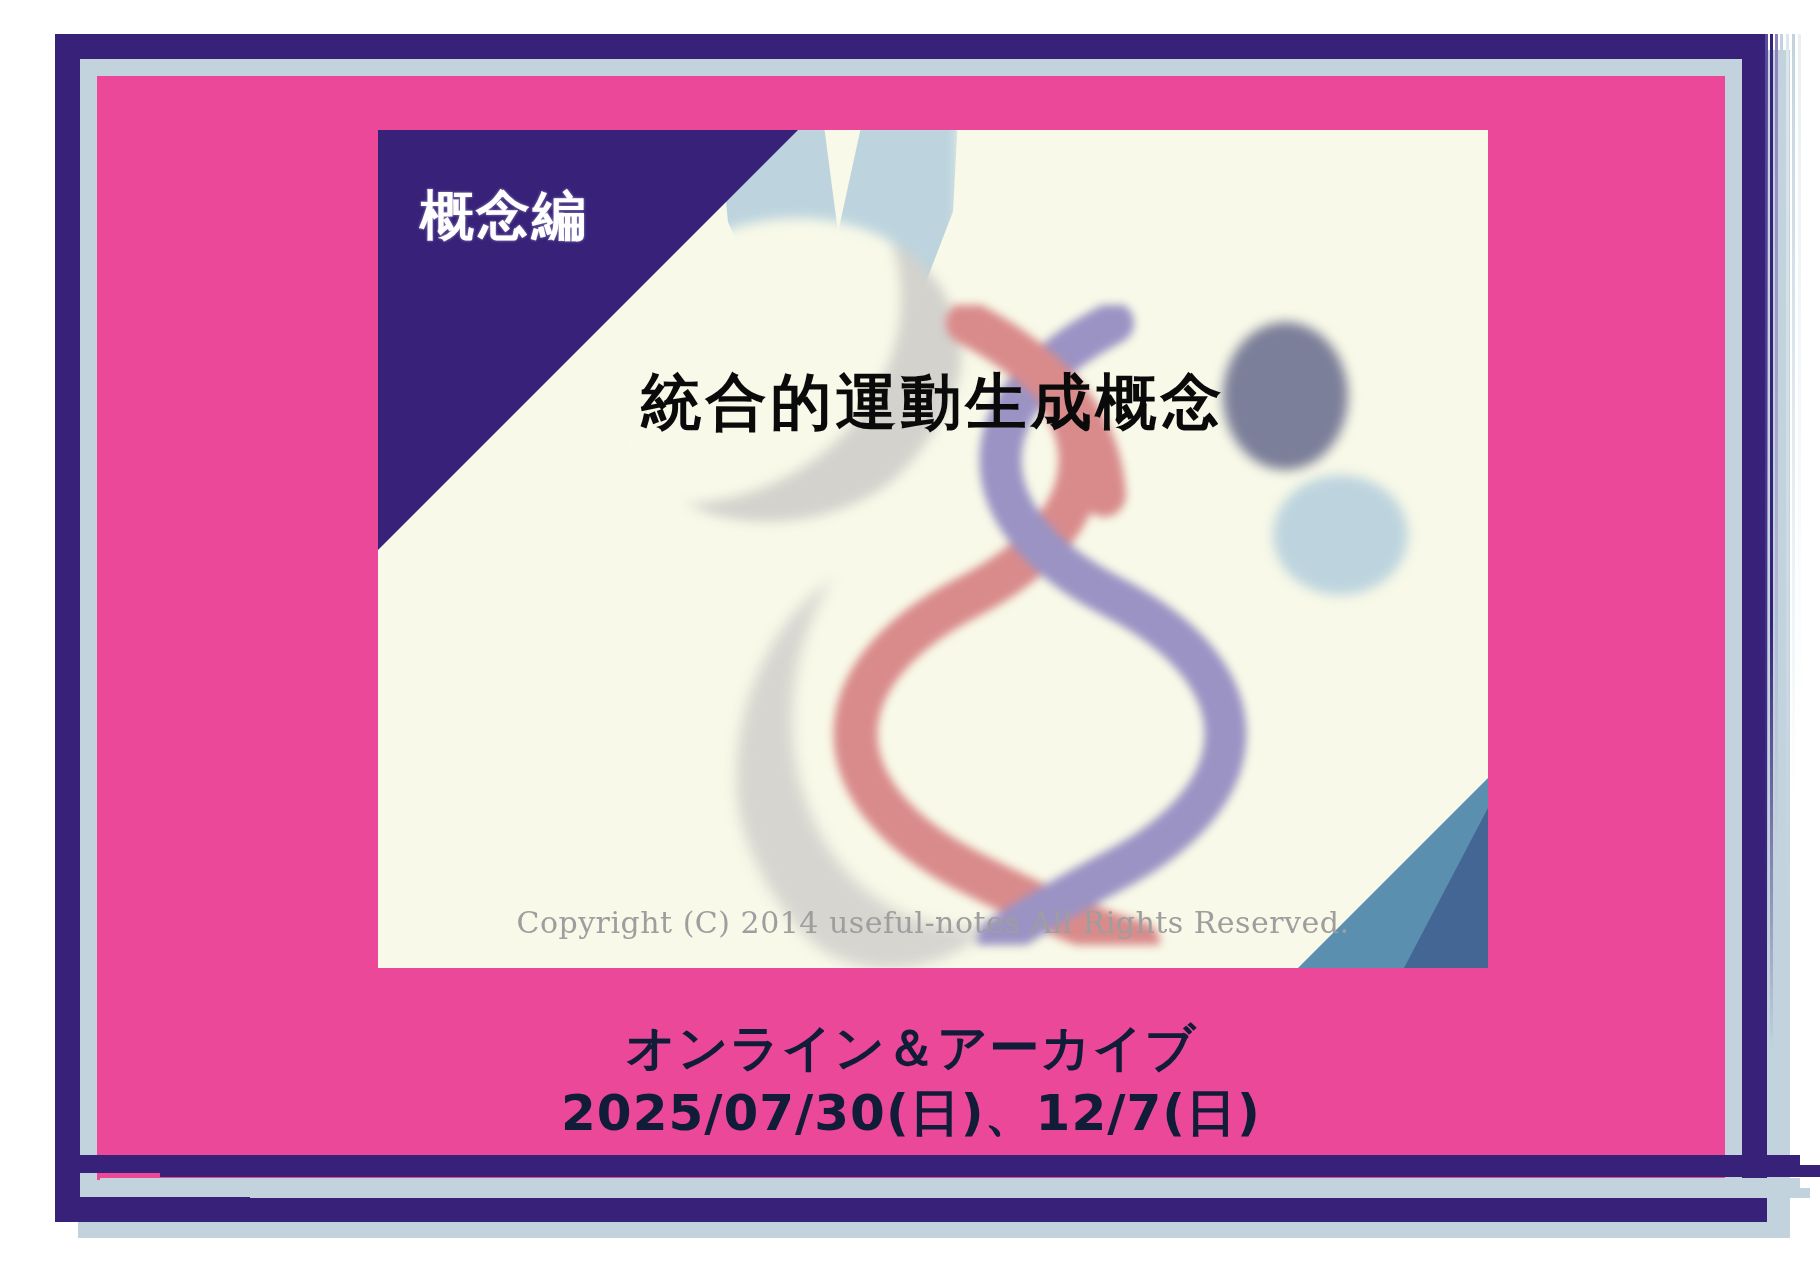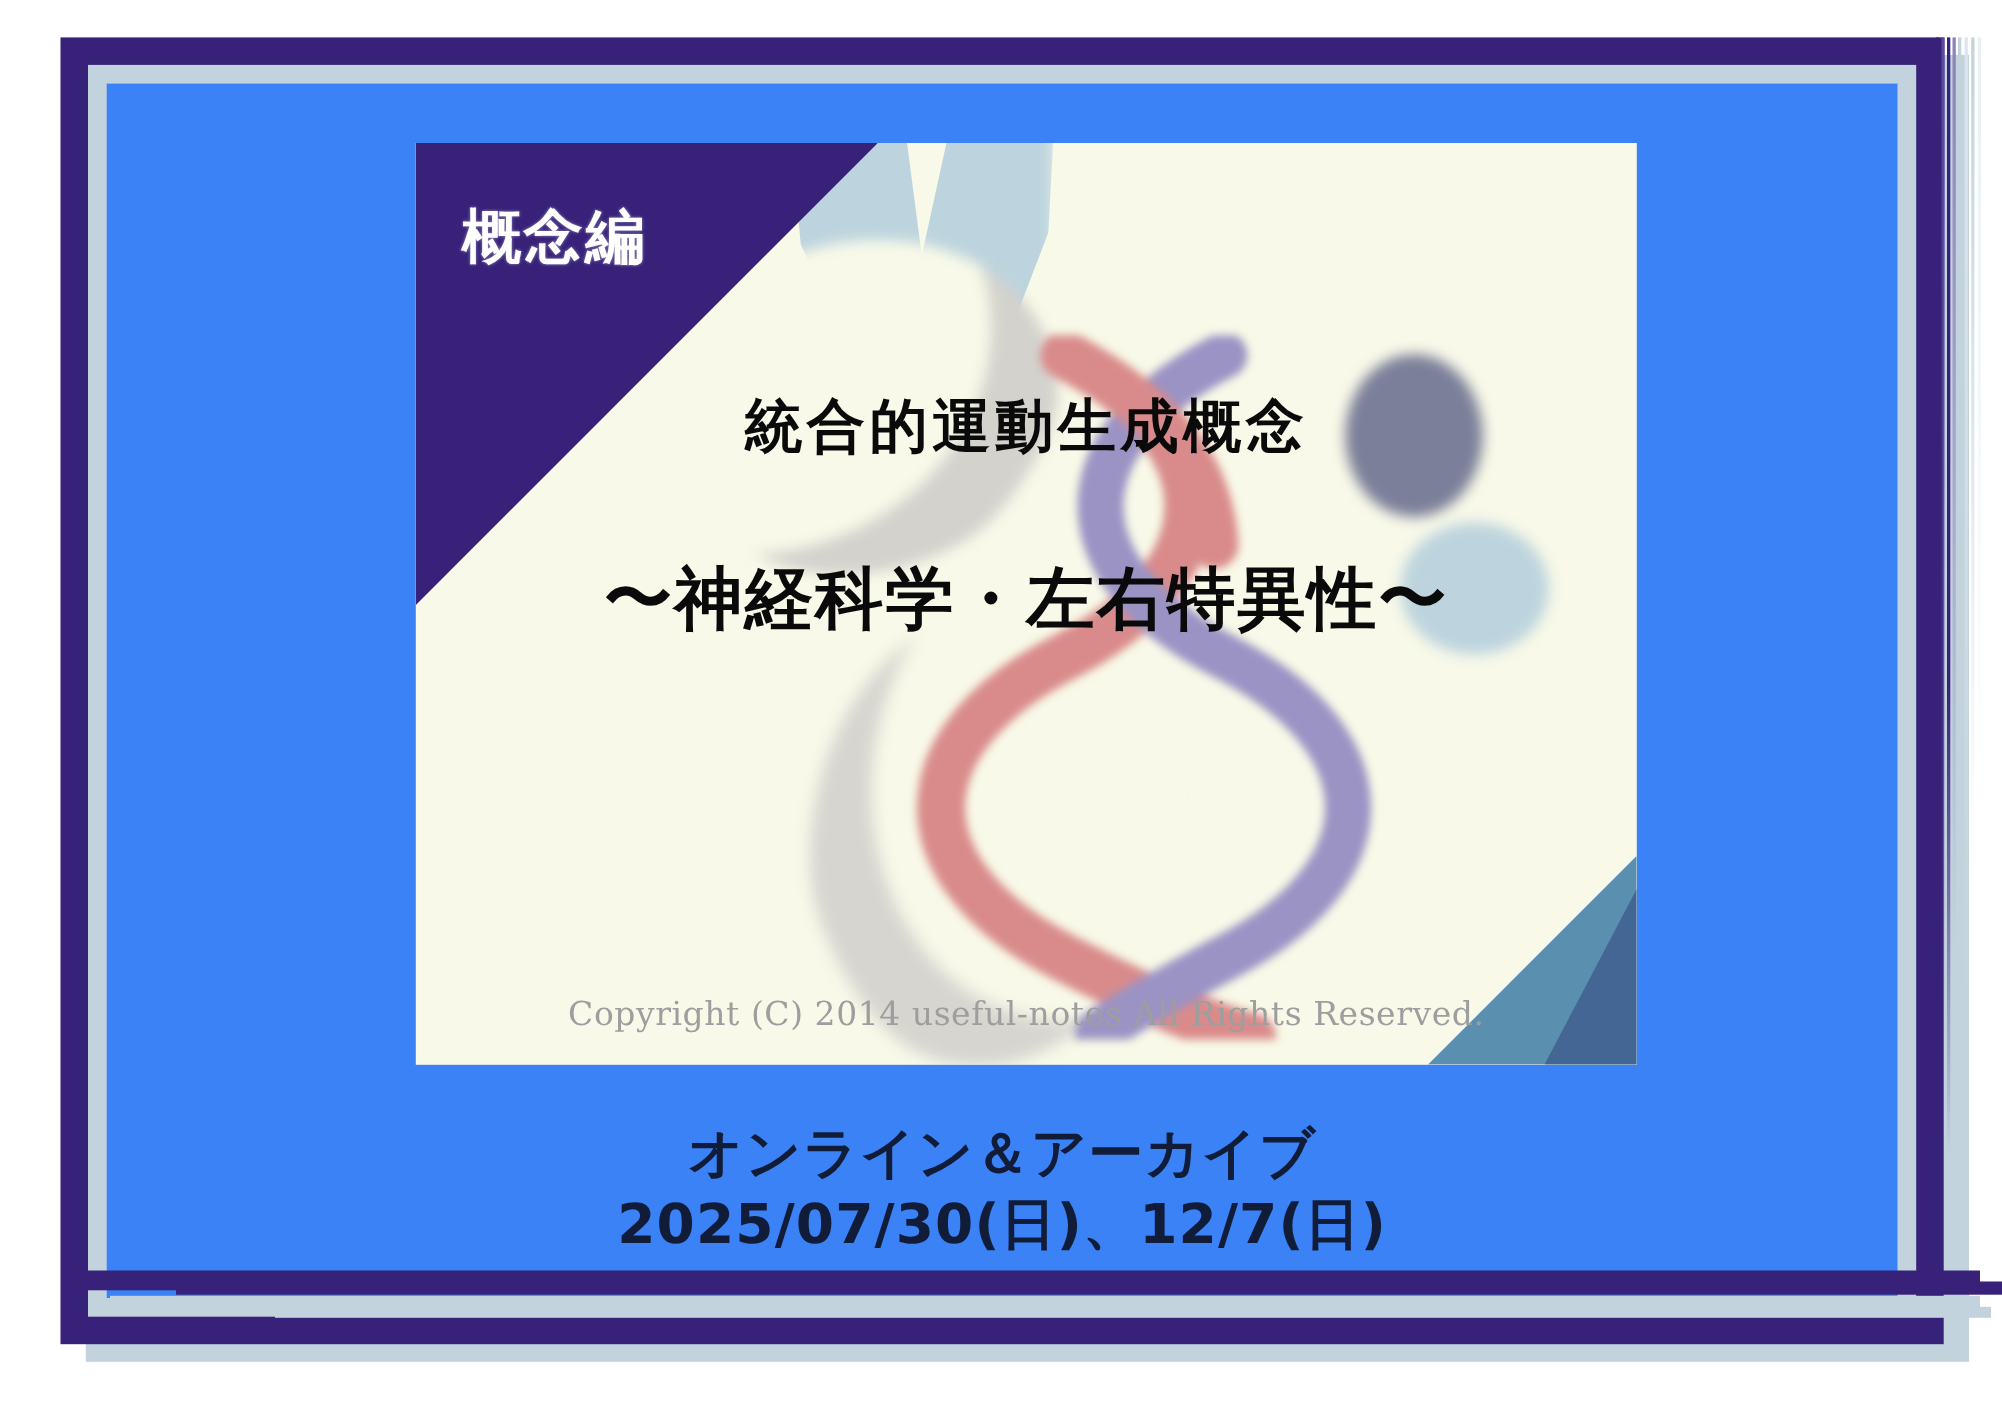--- a/index.html
+++ b/index.html
@@ -49,21 +49,21 @@
     background: #c2d3de;
   }
 
   
   .content {
     position: absolute;
     left: 97px;
     top: 76px;
     width: 1628px;
     height: 1104px;
-    background: #3b82f6;
+    background: #ec4899;
     overflow: hidden;
   }
 
   
   .streaks {
     position: absolute;
     left: 1700px;
     top: 30px;
     width: 120px;
     height: 1250px;
@@ -178,25 +178,25 @@
     filter: blur(6px);
   }
 
   
   .helix { position: absolute; left: 430px; top: 175px; width: 520px; height: 640px; filter: blur(4px); }
 
   
   .title-main {
     position: absolute;
     left: 0; right: 0;
-    top: 222px;
+    top: 232px;
     text-align: center;
     font-family: "DejaVu Serif", serif;
     font-weight: bold;
-    font-size: 53px;
+    font-size: 61px;
     letter-spacing: 4px;
     color: #0a0a0a;
     white-space: nowrap;
   }
 
   .title-sub {
     position: absolute;
     left: 0; right: 0;
     top: 372px;
     text-align: center;
@@ -265,21 +265,20 @@
         <path d="M160,18 C260,70 292,130 296,190" fill="none" stroke="#d98b8b" stroke-width="44" stroke-linecap="round"></path>
       </svg>
 
       <div class="corner-purple"></div>
       <div class="badge">概念編</div>
 
       <div class="corner-blue"></div>
       <div class="corner-blue-dark"></div>
 
       <div class="title-main">統合的運動生成概念</div>
-      <div class="title-sub">〜神経科学・左右特異性〜</div>
 
       <div class="copyright">Copyright (C) 2014 useful-notes All Rights Reserved.</div>
     </div>
 
     <div class="footer">
       <div class="footer-line">オンライン＆アーカイブ</div>
       <div class="footer-line">2025/07/30(日)、12/7(日)</div>
     </div>
   </div>
 

